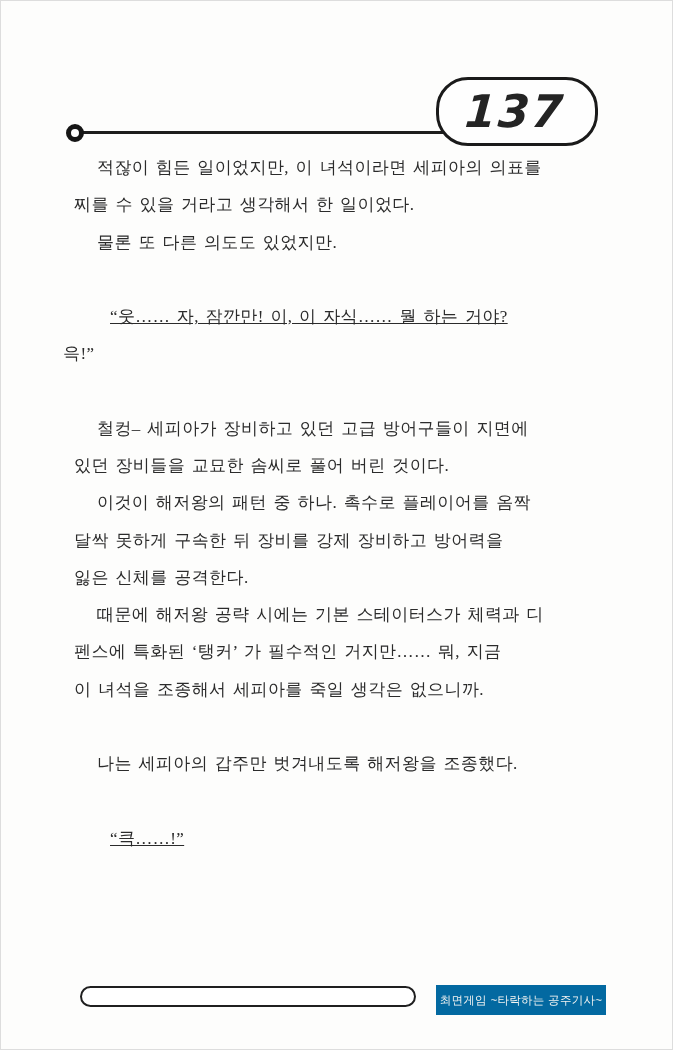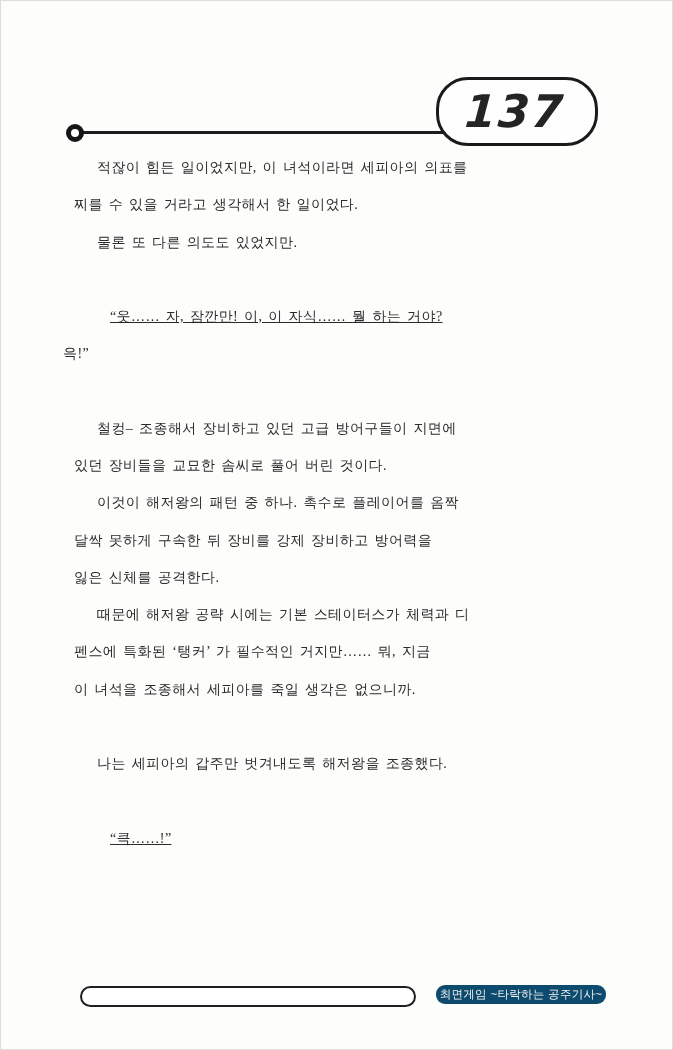--- a/index.html
+++ b/index.html
@@ -68,21 +68,21 @@
   
   .novel-text {
     position: absolute;
     left: 74px;
     top: 149px;
     width: 540px;
   }
   .line {
     height: 37.25px;
     line-height: 37.25px;
-    font-size: 14px;
+    font-size: 17px;
     letter-spacing: 0.4px;
     word-spacing: 2px;
     white-space: nowrap;
   }
   .line.indent  { padding-left: 23px; }
   .line.dialog  { padding-left: 36px; text-decoration: underline; }
   .line.outdent { margin-left: -11px; }
   .line.blank   { height: 37.25px; }
 
   
@@ -94,23 +94,23 @@
     height: 17px;
     background: #fff;
     border: 2.5px solid #1f1f1f;
     border-radius: 11px;
   }
   .book-title-badge {
     position: absolute;
     left: 436px;
     top: 985px;
     width: 170px;
-    height: 19px;
-    background: #0c4a6e;
-    border-radius: 9px;
+    height: 30px;
+    background: #0369a1;
+    border-radius: 0;
     color: #f4f4f2;
     font-family: "Liberation Sans", "DejaVu Sans", sans-serif;
     font-size: 11.5px;
     letter-spacing: 0.3px;
     display: flex;
     align-items: center;
     justify-content: center;
     white-space: nowrap;
   }
 </style>
@@ -126,21 +126,21 @@
   </div>
 
   <div class="novel-text">
       <div class="line indent">적잖이 힘든 일이었지만, 이 녀석이라면 세피아의 의표를</div>
       <div class="line plain">찌를 수 있을 거라고 생각해서 한 일이었다.</div>
       <div class="line indent">물론 또 다른 의도도 있었지만.</div>
       <div class="line blank"></div>
       <div class="line dialog">“웃…… 자, 잠깐만! 이, 이 자식…… 뭘 하는 거야?</div>
       <div class="line outdent">윽!”</div>
       <div class="line blank"></div>
-      <div class="line indent">철컹– 조종해서 장비하고 있던 고급 방어구들이 지면에</div>
+      <div class="line indent">철컹– 세피아가 장비하고 있던 고급 방어구들이 지면에</div>
       <div class="line plain">있던 장비들을 교묘한 솜씨로 풀어 버린 것이다.</div>
       <div class="line indent">이것이 해저왕의 패턴 중 하나. 촉수로 플레이어를 옴짝</div>
       <div class="line plain">달싹 못하게 구속한 뒤 장비를 강제 장비하고 방어력을</div>
       <div class="line plain">잃은 신체를 공격한다.</div>
       <div class="line indent">때문에 해저왕 공략 시에는 기본 스테이터스가 체력과 디</div>
       <div class="line plain">펜스에 특화된 ‘탱커’ 가 필수적인 거지만…… 뭐, 지금</div>
       <div class="line plain">이 녀석을 조종해서 세피아를 죽일 생각은 없으니까.</div>
       <div class="line blank"></div>
       <div class="line indent">나는 세피아의 갑주만 벗겨내도록 해저왕을 조종했다.</div>
       <div class="line blank"></div>

